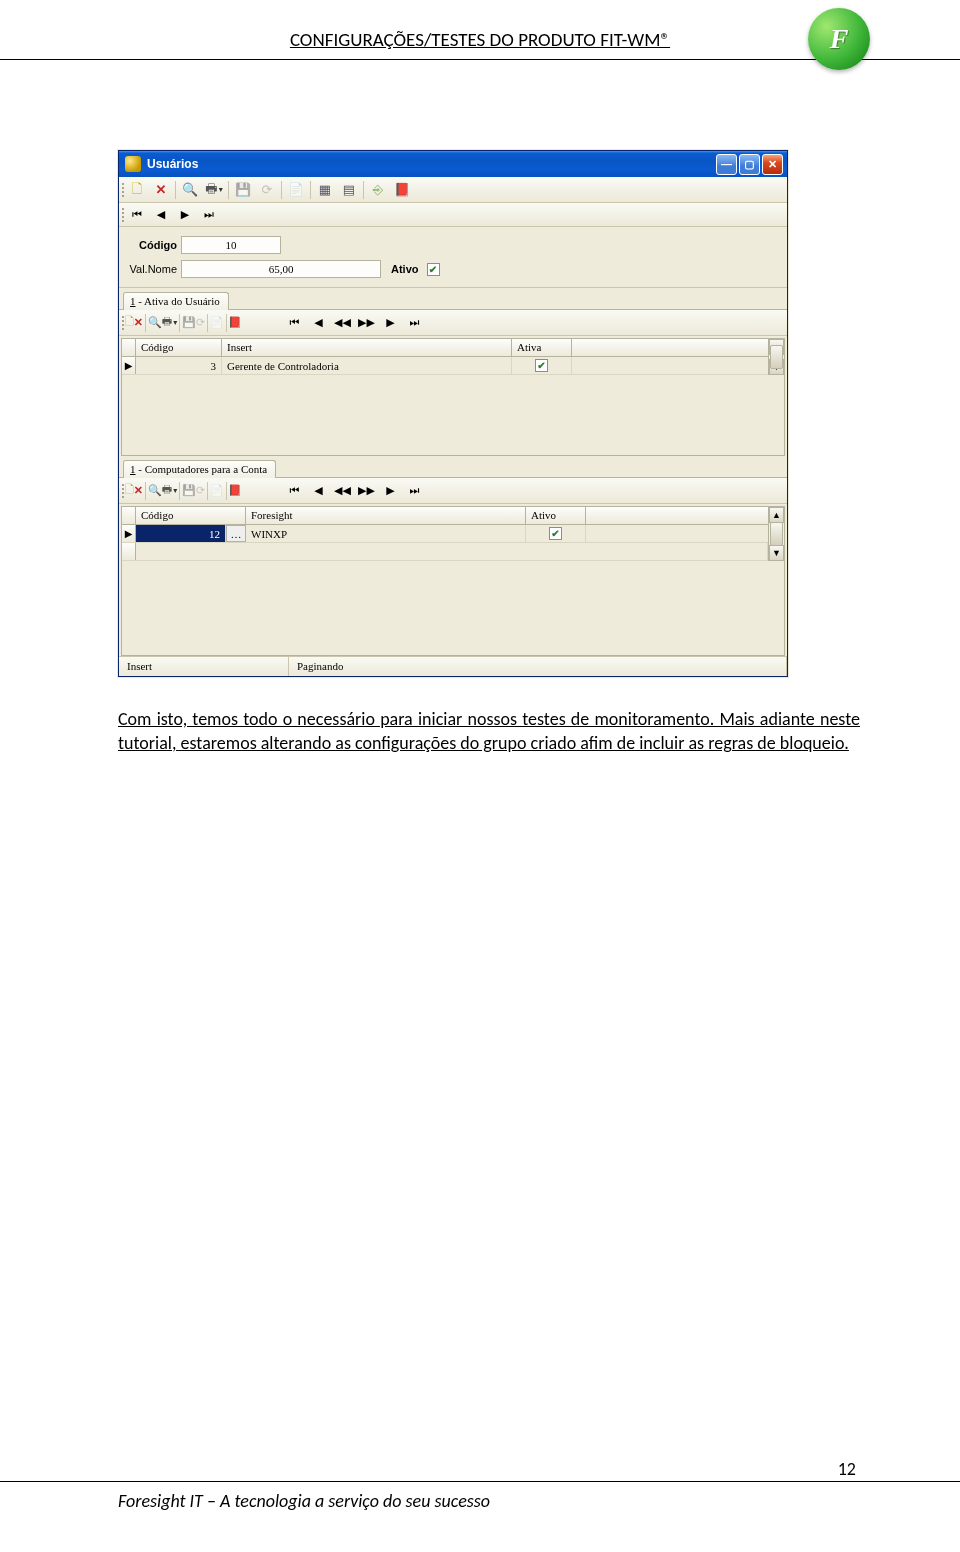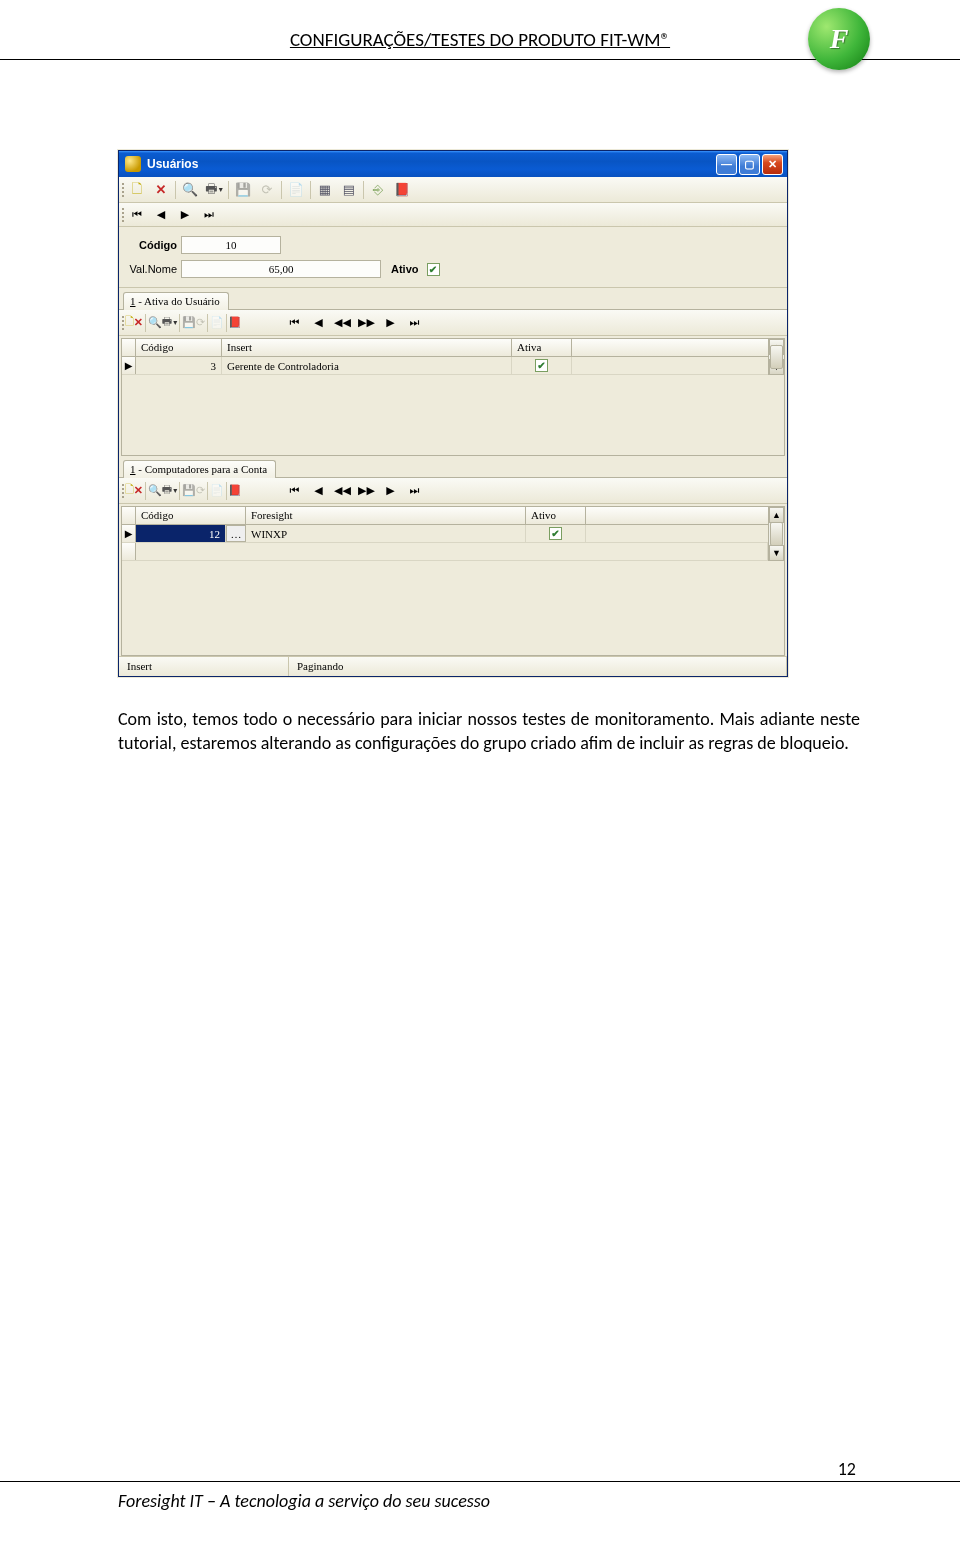--- a/index.html
+++ b/index.html
@@ -226,20 +226,21 @@
     border-top:1px solid #cac6ad;
     font:11px Tahoma;
   }
   .statusbar .sb { padding:3px 8px; border-right:1px solid #cac6ad;font-family:Liberation Serif, serif; }
 
   .body-text {
     margin: 30px 100px 0 118px;
     font: 18px/1.35 Calibri, Arial, sans-serif;
     text-align: justify;
     color:#000;
+    text-decoration:underline;
   }
 
   .page-footer {
     position: absolute;
     left: 0; right: 0;
     bottom: 40px;
     padding: 8px 100px 0 118px;
     border-top: 1.5px solid #000;
     font: italic 18px Calibri, Arial, sans-serif;
   }

